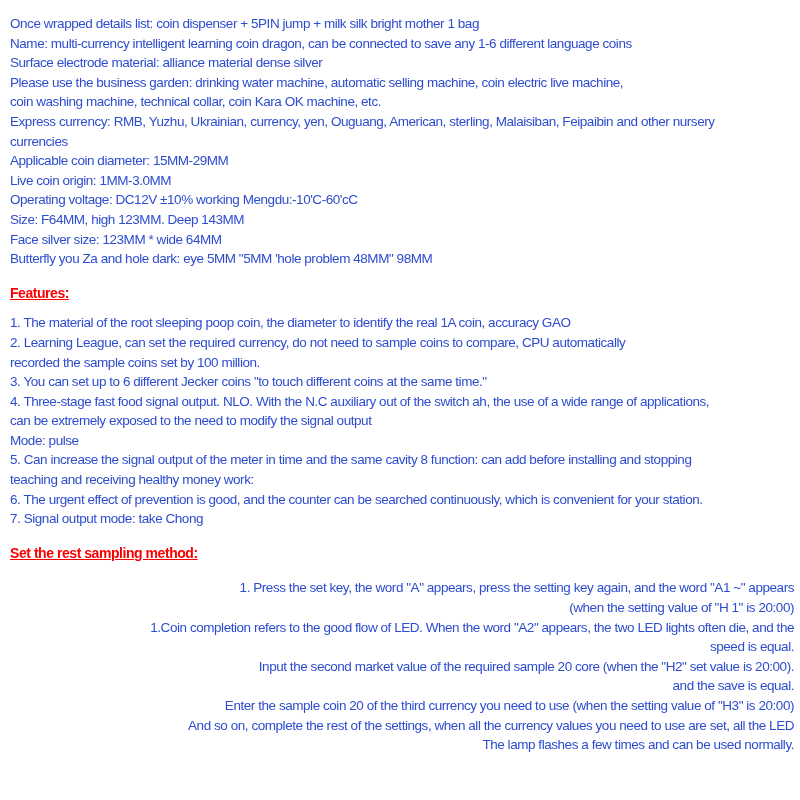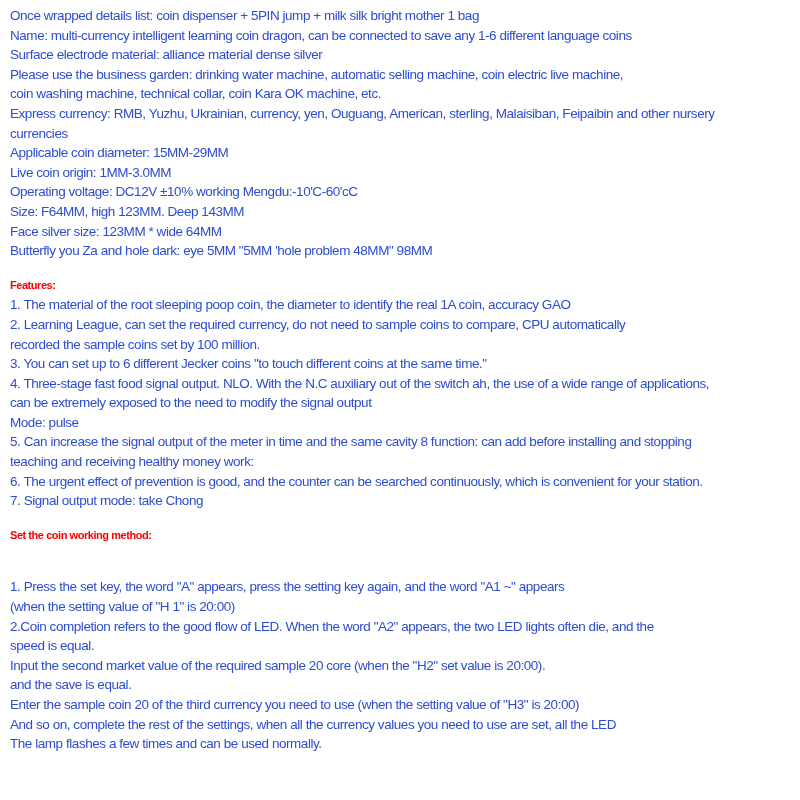--- a/index.html
+++ b/index.html
@@ -11,45 +11,46 @@
   html, body {
     margin: 0;
     padding: 0;
     width: 800px;
     height: 800px;
     background: var(--page-bg);
   }
   main.page {
     width: 800px;
     height: 800px;
-    padding: 6px 6px 0 10px;
+    padding: 14px 6px 0 10px;
     overflow: hidden;
     font-family: "Liberation Sans", "DejaVu Sans", sans-serif;
     font-size: 13.5px;
     letter-spacing: -0.45px;
     color: var(--body-color);
   }
   .text-block { margin: 0; padding: 0; }
   .line {
     height: 19.6px;
     line-height: 19.6px;
     white-space: nowrap;
     overflow: hidden;
   }
   .heading {
     margin: 15px 0 0 0;
     height: 19.6px;
     line-height: 19.6px;
-    font-size: 11px;
+    font-size: 14px;
     font-weight: 700;
     color: var(--heading-color);
     white-space: nowrap;
+    text-decoration: underline;
   }
-  .features-gap { }
-  .steps-gap { margin-top: 32px; }
+  .features-gap { margin-top: 10px; }
+  .steps-gap { margin-top: 15px; text-align: right; }
 </style>
 </head>
 <body>
 
 <main class="page">
 
   <section class="text-block">
       <div class="line">Once wrapped details list: coin dispenser + 5PIN jump + milk silk bright mother 1 bag</div>
       <div class="line">Name: multi-currency intelligent learning coin dragon, can be connected to save any 1-6 different language coins</div>
       <div class="line">Surface electrode material: alliance material dense silver</div>
@@ -74,26 +75,26 @@
       <div class="line">3. You can set up to 6 different Jecker coins "to touch different coins at the same time."</div>
       <div class="line">4. Three-stage fast food signal output. NLO. With the N.C auxiliary out of the switch ah, the use of a wide range of applications,</div>
       <div class="line">can be extremely exposed to the need to modify the signal output</div>
       <div class="line">Mode: pulse</div>
       <div class="line">5. Can increase the signal output of the meter in time and the same cavity 8 function: can add before installing and stopping</div>
       <div class="line">teaching and receiving healthy money work:</div>
       <div class="line">6. The urgent effect of prevention is good, and the counter can be searched continuously, which is convenient for your station.</div>
       <div class="line">7. Signal output mode: take Chong</div>
     </section>
 
-  <h2 class="heading">Set the coin working method:</h2>
+  <h2 class="heading">Set the rest sampling method:</h2>
 
   <section class="text-block steps-gap">
       <div class="line">1. Press the set key, the word "A" appears, press the setting key again, and the word "A1 ~" appears</div>
       <div class="line">(when the setting value of "H 1" is 20:00)</div>
-      <div class="line">2.Coin completion refers to the good flow of LED. When the word "A2" appears, the two LED lights often die, and the</div>
+      <div class="line">1.Coin completion refers to the good flow of LED. When the word "A2" appears, the two LED lights often die, and the</div>
       <div class="line">speed is equal.</div>
       <div class="line">Input the second market value of the required sample 20 core (when the "H2" set value is 20:00).</div>
       <div class="line">and the save is equal.</div>
       <div class="line">Enter the sample coin 20 of the third currency you need to use (when the setting value of "H3" is 20:00)</div>
       <div class="line">And so on, complete the rest of the settings, when all the currency values you need to use are set, all the LED</div>
       <div class="line">The lamp flashes a few times and can be used normally.</div>
     </section>
 
 </main>
 

